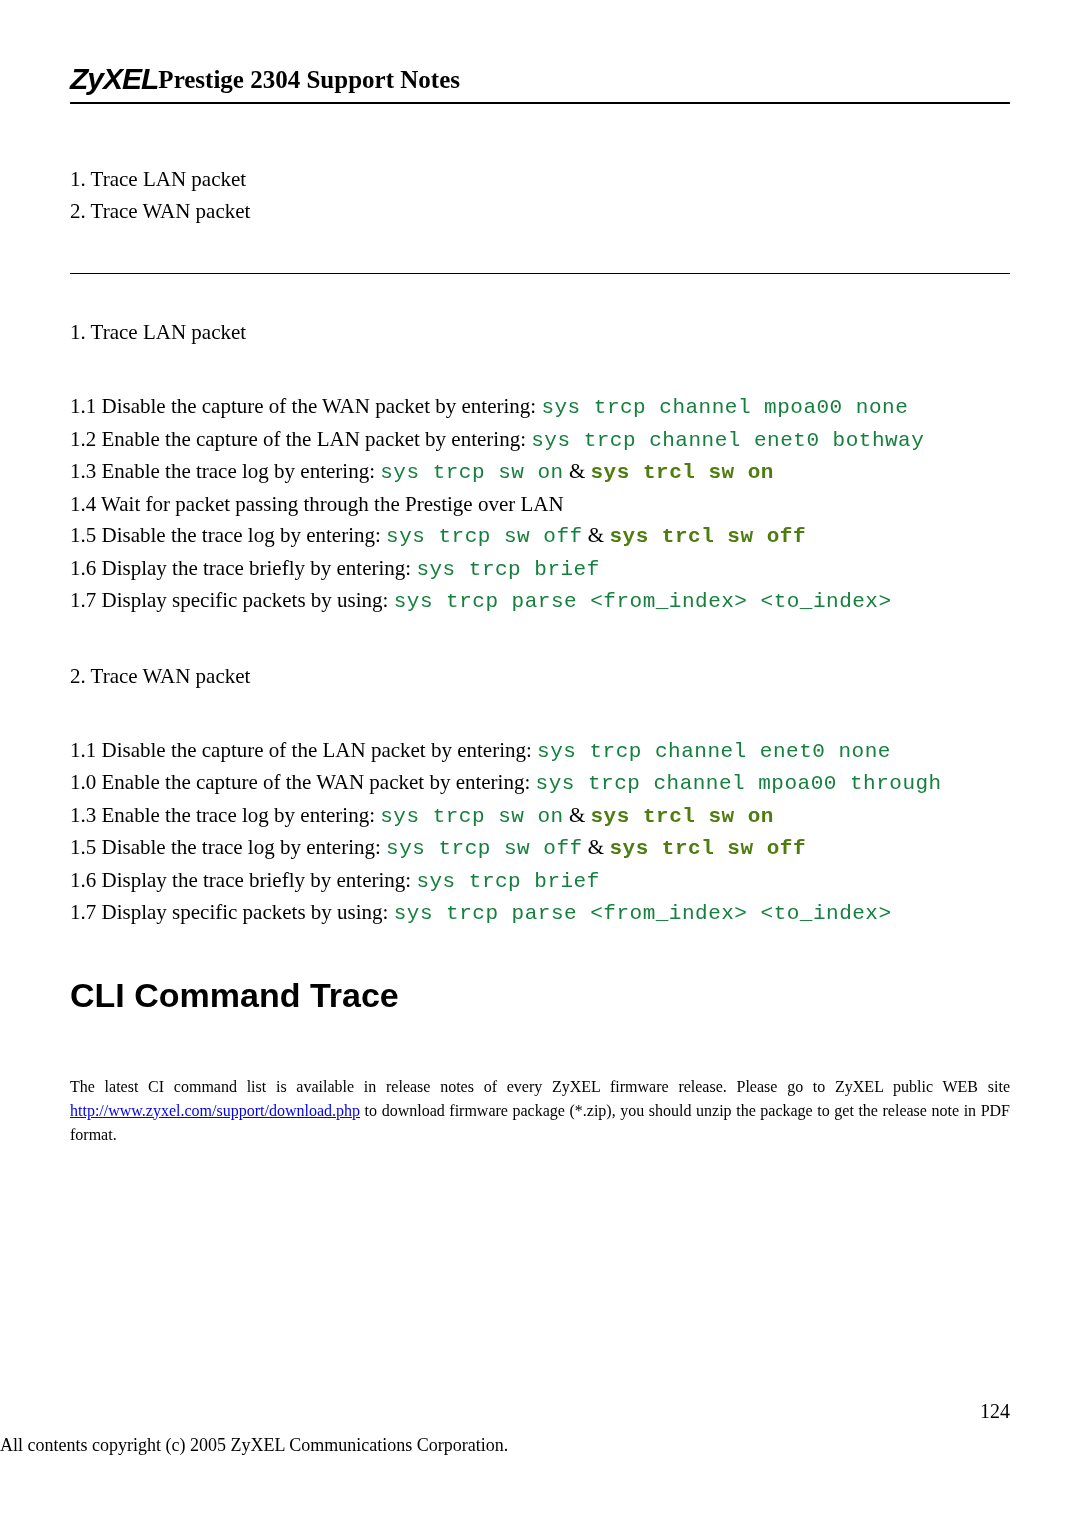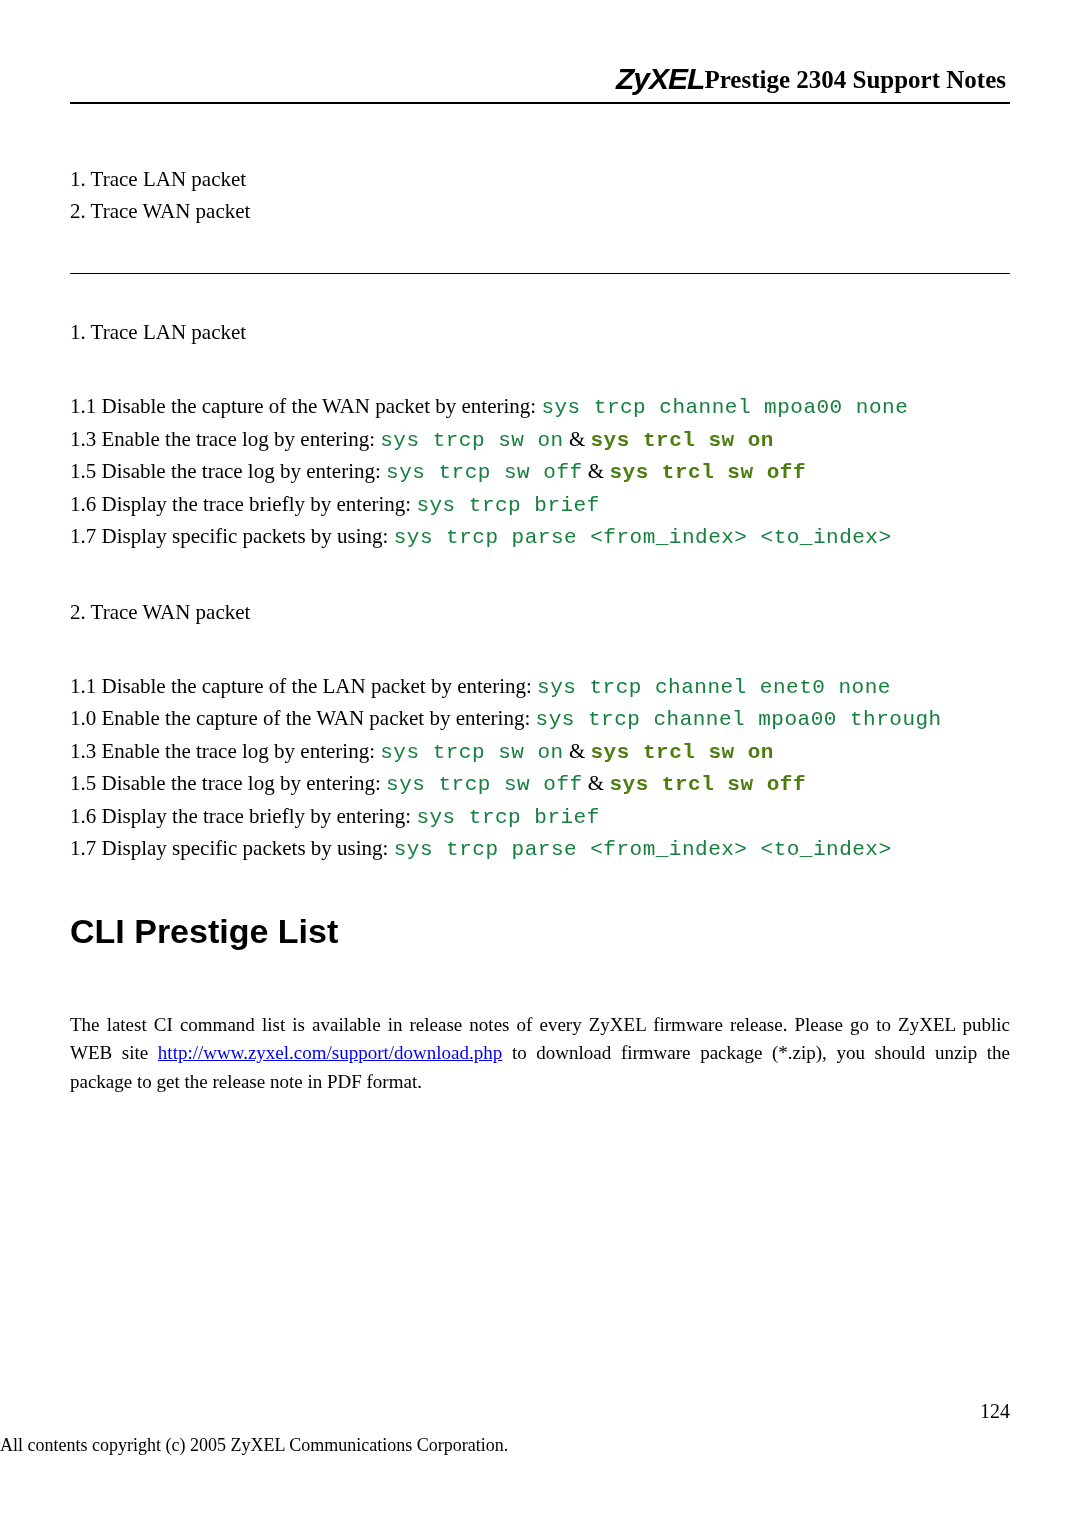--- a/index.html
+++ b/index.html
@@ -10,21 +10,21 @@
     font-family: "Times New Roman", Times, serif;
     position: relative;
   }
   .page {
     padding: 62px 70px 60px 70px;
     position: relative;
     height: 100%;
   }
   .header {
     display: flex;
-    justify-content: flex-end;
+    justify-content: flex-start;
     align-items: flex-end;
     border-bottom: 2.5px solid #000;
     padding-bottom: 6px;
     margin-bottom: 60px;
   }
   .logo {
     font-family: Arial, Helvetica, sans-serif;
     font-weight: 900;
     font-style: italic;
     font-size: 30px;
@@ -68,21 +68,21 @@
     letter-spacing: 0.5px;
   }
   .h2 {
     font-family: Arial, Helvetica, sans-serif;
     font-weight: bold;
     font-size: 34px;
     margin-top: 6px;
     margin-bottom: 60px;
   }
   .para {
-    font-size: 19px;
+    font-size: 16px;
     line-height: 1.5;
     text-align: justify;
   }
   .link {
     color: #0000ee;
     text-decoration: underline;
   }
   .page-number {
     position: absolute;
     right: 70px;
@@ -114,22 +114,26 @@
 
   <hr class="sep-line">
 
   <div class="section-head">1. Trace LAN packet</div>
 
   <div class="steps">
     <div class="step">
       <span>1.1 Disable the capture of the WAN packet by entering: </span><span class="mono-red">sys trcp channel mpoa00 none</span>
     </div>
     <div class="step">
+      <span>1.2 Enable the capture of the LAN packet by entering: </span><span class="mono-red">sys trcp channel enet0 bothway</span>
+    </div>
+    <div class="step">
       <span>1.3 Enable the trace log by entering: </span><span class="mono-red">sys trcp sw on</span><span> &amp; </span><span class="mono-red-bold">sys trcl sw on</span>
     </div>
+    <div class="step">1.4 Wait for packet passing through the Prestige over LAN</div>
     <div class="step">
       <span>1.5 Disable the trace log by entering: </span><span class="mono-red">sys trcp sw off</span><span> &amp; </span><span class="mono-red-bold">sys trcl sw off</span>
     </div>
     <div class="step">
       <span>1.6 Display the trace briefly by entering: </span><span class="mono-red">sys trcp brief</span>
     </div>
     <div class="step">
       <span>1.7 Display specific packets by using: </span><span class="mono-red">sys trcp parse &lt;from_index&gt; &lt;to_index&gt;</span>
     </div>
   </div>
@@ -150,21 +154,21 @@
       <span>1.5 Disable the trace log by entering: </span><span class="mono-red">sys trcp sw off</span><span> &amp; </span><span class="mono-red-bold">sys trcl sw off</span>
     </div>
     <div class="step">
       <span>1.6 Display the trace briefly by entering: </span><span class="mono-red">sys trcp brief</span>
     </div>
     <div class="step">
       <span>1.7 Display specific packets by using: </span><span class="mono-red">sys trcp parse &lt;from_index&gt; &lt;to_index&gt;</span>
     </div>
   </div>
 
-  <div class="h2">CLI Prestige List</div>
+  <div class="h2">CLI Command Trace</div>
 
   <div class="para">
     <span>The latest CI command list is available in release notes of every ZyXEL firmware release. Please go to ZyXEL public WEB site   </span><a class="link">http://www.zyxel.com/support/download.php</a><span> to download firmware package (*.zip), you should unzip the package to get the release note in PDF format.</span>
   </div>
 
   <div class="page-number">124</div>
   <div class="footer">All contents copyright (c) 2005 ZyXEL Communications Corporation.</div>
 
 </div>
 

